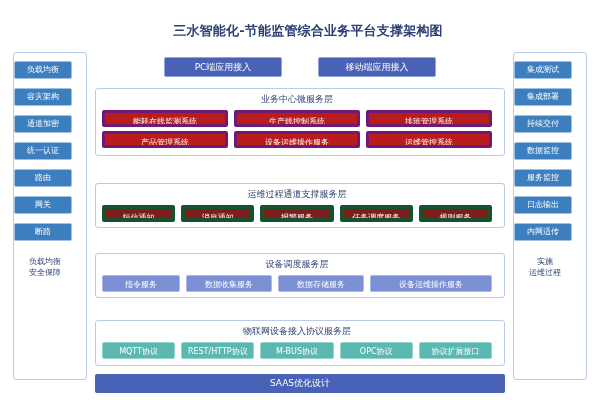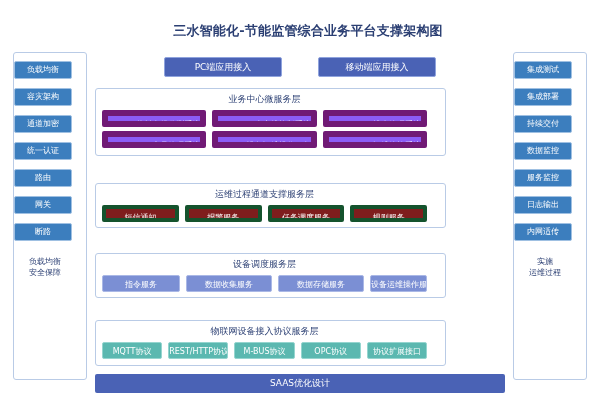--- a/index.html
+++ b/index.html
@@ -96,26 +96,26 @@
     font-size: 9px;
     line-height: 18px;
     text-align: center;
     box-sizing: border-box;
   }
 
   
   .layer {
     position: absolute;
     left: 95px;
-    width: 351px;
+    width: 410px;
     border: 1px solid #b9cbe6;
     border-radius: 3px;
     background: #ffffff;
     box-sizing: border-box;
-    padding: 4px 18px 6px 6px;
+    padding: 4px 12px 6px 6px;
   }
   .layer-title {
     text-align: center;
     font-size: 9px;
     color: #2b3f73;
     margin-bottom: 4px;
     line-height: 13px;
   }
   .layer-row {
     display: flex;
@@ -133,21 +133,21 @@
     font-size: 8px;
     line-height: 17px;
     text-align: center;
     white-space: nowrap;
     overflow: hidden;
     box-sizing: border-box;
   }
 
   
   #layer-business { top: 88px; height: 68px; }
-  #layer-business .node { background: #8b5cf6; border: 6px solid #701a75; text-align: right; }
+  #layer-business .node { background: #b91c1c; border: 3px solid #701a75; }
 
   #layer-ops { top: 183px; height: 45px; }
   #layer-ops .node { background: #7f1d1d; border: 4px solid #14532d; }
 
   #layer-device { top: 253px; height: 45px; }
   #layer-device .node { background: #7b8fd4; border: 1px solid #aab8e6; }
 
   #layer-protocol { top: 320px; height: 46px; }
   #layer-protocol .node { background: #5bb8b0; border: 1px solid #95d5cf; }
 
@@ -224,20 +224,21 @@
       <div class="node">产品管理系统</div>
       <div class="node">设备运维操作服务</div>
       <div class="node">运维管控系统</div>
     </div>
   </div>
 
   <div class="layer" id="layer-ops">
     <div class="layer-title">运维过程通道支撑服务层</div>
     <div class="layer-row">
       <div class="node">短信通知</div>
+      <div class="node">消息通知</div>
       <div class="node">报警服务</div>
       <div class="node">任务调度服务</div>
       <div class="node">规则服务</div>
     </div>
   </div>
 
   <div class="layer" id="layer-device">
     <div class="layer-title">设备调度服务层</div>
     <div class="layer-row">
       <div class="node">指令服务</div>

